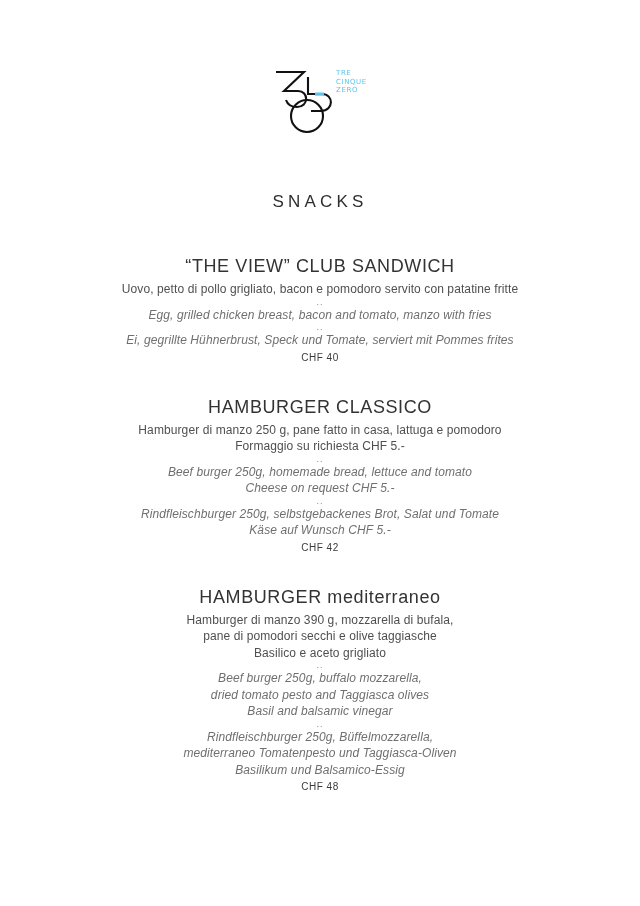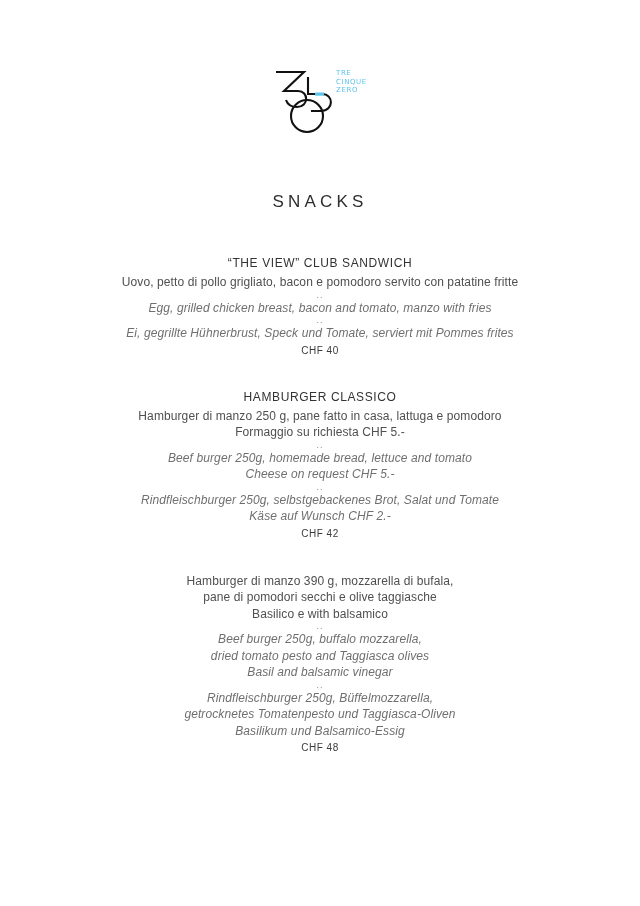--- a/index.html
+++ b/index.html
@@ -61,21 +61,21 @@
 
   
   .items {
     margin-top: 44px;
   }
   .item {
     text-align: center;
     margin-bottom: 34px;
   }
   .item-name {
-    font-size: 12px;
+    font-size: 18px;
     color: #333333;
     letter-spacing: 0.6px;
     font-weight: 400;
     margin-bottom: 4px;
   }
   .lang-block {
     margin: 0;
   }
   .desc-line {
     font-size: 12px;
@@ -153,39 +153,40 @@
           <div class="desc-line">Formaggio su richiesta CHF 5.-</div>
         </div>
         <div class="sep">..</div>
         <div class="lang-block translated">
           <div class="desc-line">Beef burger 250g, homemade bread, lettuce and tomato</div>
           <div class="desc-line">Cheese on request CHF 5.-</div>
         </div>
         <div class="sep">..</div>
         <div class="lang-block translated">
           <div class="desc-line">Rindfleischburger 250g, selbstgebackenes Brot, Salat und Tomate</div>
-          <div class="desc-line">Käse auf Wunsch CHF 2.-</div>
+          <div class="desc-line">Käse auf Wunsch CHF 5.-</div>
         </div>
         <div class="price">CHF 42</div>
       </div>
       <div class="item">
+        <div class="item-name">HAMBURGER mediterraneo</div>
         <div class="lang-block ">
           <div class="desc-line">Hamburger di manzo 390 g, mozzarella di bufala,</div>
           <div class="desc-line">pane di pomodori secchi e olive taggiasche</div>
-          <div class="desc-line">Basilico e with balsamico</div>
+          <div class="desc-line">Basilico e aceto grigliato</div>
         </div>
         <div class="sep">..</div>
         <div class="lang-block translated">
           <div class="desc-line">Beef burger 250g, buffalo mozzarella,</div>
           <div class="desc-line">dried tomato pesto and Taggiasca olives</div>
           <div class="desc-line">Basil and balsamic vinegar</div>
         </div>
         <div class="sep">..</div>
         <div class="lang-block translated">
           <div class="desc-line">Rindfleischburger 250g, Büffelmozzarella,</div>
-          <div class="desc-line">getrocknetes Tomatenpesto und Taggiasca-Oliven</div>
+          <div class="desc-line">mediterraneo Tomatenpesto und Taggiasca-Oliven</div>
           <div class="desc-line">Basilikum und Balsamico-Essig</div>
         </div>
         <div class="price">CHF 48</div>
       </div>
     </div>
 
 </div>
 
 </body></html>

